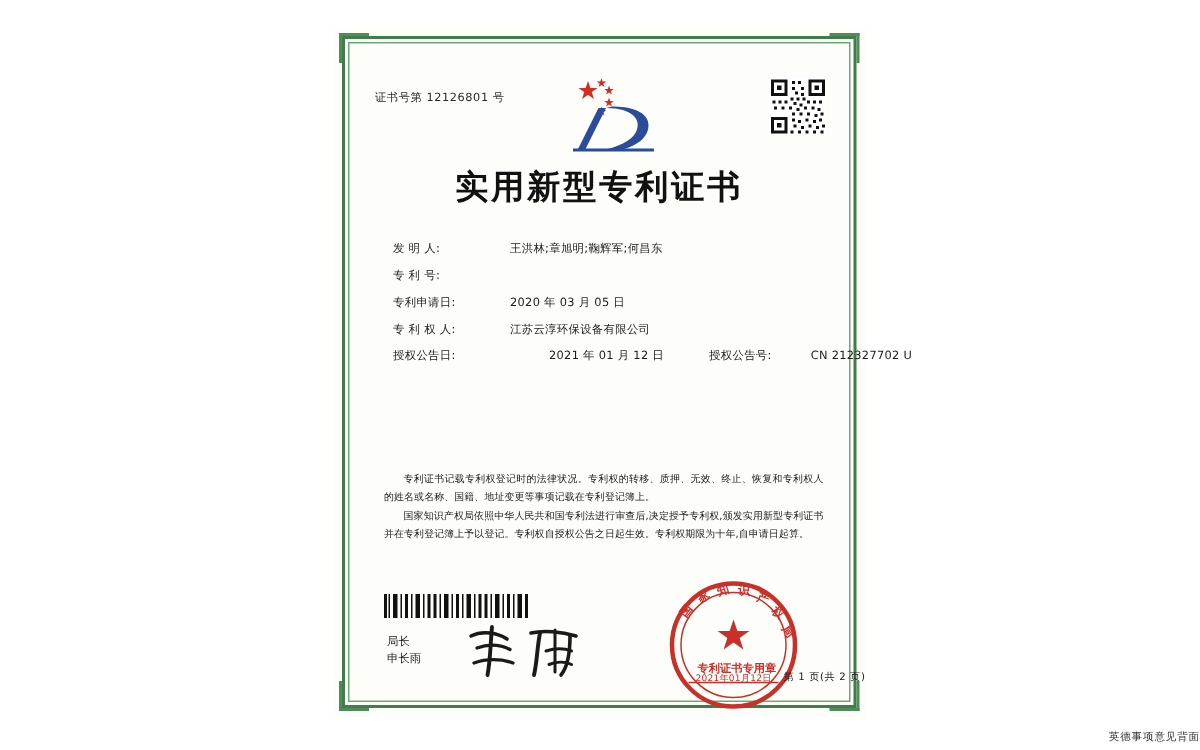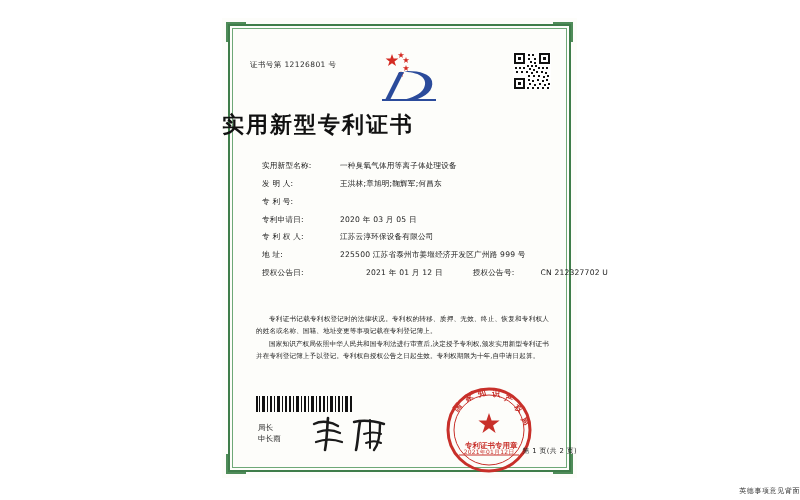--- a/index.html
+++ b/index.html
@@ -94,20 +94,21 @@
     height: 52px;
   }
   .emblem svg { display: block; }
 
   
   .title {
     position: absolute;
     left: 0;
     right: 0;
     top: 92px;
+    text-align: center;
     font-size: 22px;
     font-weight: bold;
     letter-spacing: 2px;
     color: #111;
     font-family: "DejaVu Sans", "Liberation Sans", sans-serif;
   }
 
   
   .fields {
     position: absolute;
@@ -322,48 +323,40 @@
         <path d="M33 50 L47 22 L52 22 L38 50 Z" fill="#2b4b9b"></path>
         <path d="M52 22 C70 22 76 30 72 38 C69 44 60 48 50 50 L62 50 C74 47 82 40 80 31 C78 24 68 21 56 21 Z" fill="#2b4b9b"></path>
         <rect x="30" y="49" width="54" height="2" fill="#2b4b9b"></rect>
       </svg>
     </div>
 
     <div class="title">实用新型专利证书</div>
 
     <div class="fields">
 
-      <div class="field-row">
-        <span class="field-label">实用新型名称:</span>
-        <span class="field-value">一种臭氧气体用等离子体处理设备</span>
-      </div>
 
       <div class="field-row">
         <span class="field-label">发 明 人:</span>
         <span class="field-value">王洪林;章旭明;鞠辉军;何昌东</span>
       </div>
 
       <div class="field-row">
         <span class="field-label">专 利 号:</span>
       </div>
 
       <div class="field-row">
         <span class="field-label">专利申请日:</span>
         <span class="field-value">2020 年 03 月 05 日</span>
       </div>
 
       <div class="field-row">
         <span class="field-label">专 利 权 人:</span>
         <span class="field-value">江苏云淳环保设备有限公司</span>
       </div>
 
-      <div class="field-row">
-        <span class="field-label">地     址:</span>
-        <span class="field-value">225500 江苏省泰州市姜堰经济开发区广州路 999 号</span>
-      </div>
 
       <div class="field-row two">
         <span class="field-label">授权公告日:</span>
         <span class="field-value second">2021 年 01 月 12 日</span>
         <span class="field-label second">授权公告号:</span>
         <span class="field-value second">CN 212327702 U</span>
       </div>
 
     </div>
 

